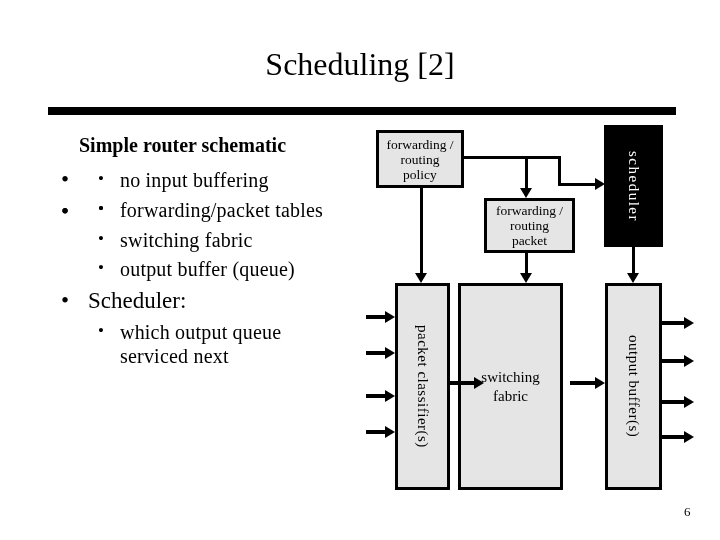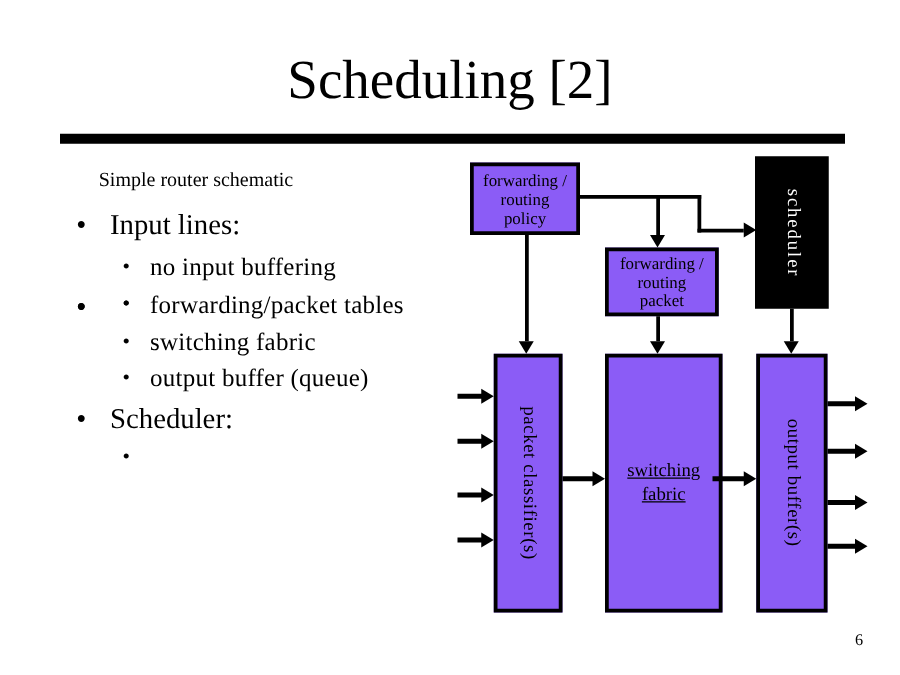--- a/index.html
+++ b/index.html
@@ -3,40 +3,40 @@
 <meta charset="utf-8">
 <style>
   html,body { margin:0; padding:0; background:#888; }
   .slide {
     position:relative; width:720px; height:540px; background:#ffffff;
     font-family:"Liberation Serif","DejaVu Serif",serif; color:#000;
     overflow:hidden;
   }
   
   .title { position:absolute; top:44px; left:0; width:720px; text-align:center;
-           font-size:44px; line-height:40px; }
+           font-size:32px; line-height:40px; }
   .rule  { position:absolute; left:48px; top:107px; width:628px; height:8px; background:#000; }
   
   .content { position:absolute; left:48px; top:131px; width:345px; }
-  .heading { font-size:16px; font-weight:normal; line-height:28px; margin-left:31px; }
+  .heading { font-size:20px; font-weight:bold; line-height:28px; margin-left:31px; }
   .li { position:relative; }
   .l1 { font-size:23px; line-height:27px; padding-left:40px; }
   .l1 .marker { position:absolute; left:13px; top:0; }
   .l2 { font-size:20px; line-height:24px; padding-left:72px; letter-spacing:0.2px; }
   .l2 .marker { position:absolute; left:50px; top:-1px; font-size:17px; }
   .mt7{margin-top:7px} .mt9{margin-top:9px} .mt6{margin-top:6px} .mt5{margin-top:5px}
   .narrow { width:242px; box-sizing:border-box; }
   
-  .box { position:absolute; border:3px solid #000; background:#8b5cf6; box-sizing:border-box;
+  .box { position:absolute; border:3px solid #000; background:#e5e5e5; box-sizing:border-box;
          display:flex; align-items:center; justify-content:center; text-align:center; }
   .box-policy     { left:376px; top:130px; width:88px;  height:58px;  font-size:13.5px; line-height:15px; }
   .box-tables     { left:484px; top:198px; width:91px;  height:55px;  font-size:13.5px; line-height:15px; }
   .box-scheduler  { left:604px; top:125px; width:59px;  height:122px; background:#000; border:none; color:#fff; }
   .box-classifier { left:395px; top:283px; width:55px;  height:207px; }
-  .box-fabric     { left:484px; top:283px; width:94px;  height:207px; font-size:15px; line-height:19px;text-decoration:underline; }
+  .box-fabric     { left:458px; top:283px; width:105px;  height:207px; font-size:15px; line-height:19px; }
   .box-buffer     { left:605px; top:283px; width:57px;  height:207px; }
   .vtext { writing-mode:vertical-rl; font-size:15px; letter-spacing:0.5px; white-space:nowrap; }
   .box-scheduler .vtext { letter-spacing:1.5px; }
   
   .ln { position:absolute; background:#000; }
   .ah-r { position:absolute; width:0; height:0;
           border-top:6px solid transparent; border-bottom:6px solid transparent; border-left:10px solid #000; }
   .ah-d { position:absolute; width:0; height:0;
           border-left:6px solid transparent; border-right:6px solid transparent; border-top:10px solid #000; }
   .page-number { position:absolute; left:684px; top:504px; font-size:13px; }
@@ -47,21 +47,20 @@
 <div class="slide">
 
   <div class="title">Scheduling [2]</div>
   <div class="rule"></div>
 
   <div class="content">
     <div class="heading">Simple router schematic</div>
 
     <div class="li l1 mt7">
       <span class="marker">•</span>
-      <span>Input lines:</span>
     </div>
     <div class="li l2 mt9">
       <span class="marker">•</span>
       <span>no input buffering</span>
     </div>
     <div class="li l1 mt6">
       <span class="marker">•</span>
     </div>
     <div class="li l2 mt5">
       <span class="marker">•</span>
@@ -80,20 +79,21 @@
     <div class="li l2 mt5">
       <span class="marker">•</span>
       <span>output buffer (queue)</span>
     </div>
     <div class="li l1 mt6">
       <span class="marker">•</span>
       <span>Scheduler:</span>
     </div>
     <div class="li l2 mt6 narrow">
       <span class="marker">•</span>
+      <span>which output queue serviced next</span>
     </div>
   </div>
 
   <div>
 
     <div class="box box-policy">
       <div>
         <div>forwarding /</div>
         <div>routing</div>
         <div>policy</div>

